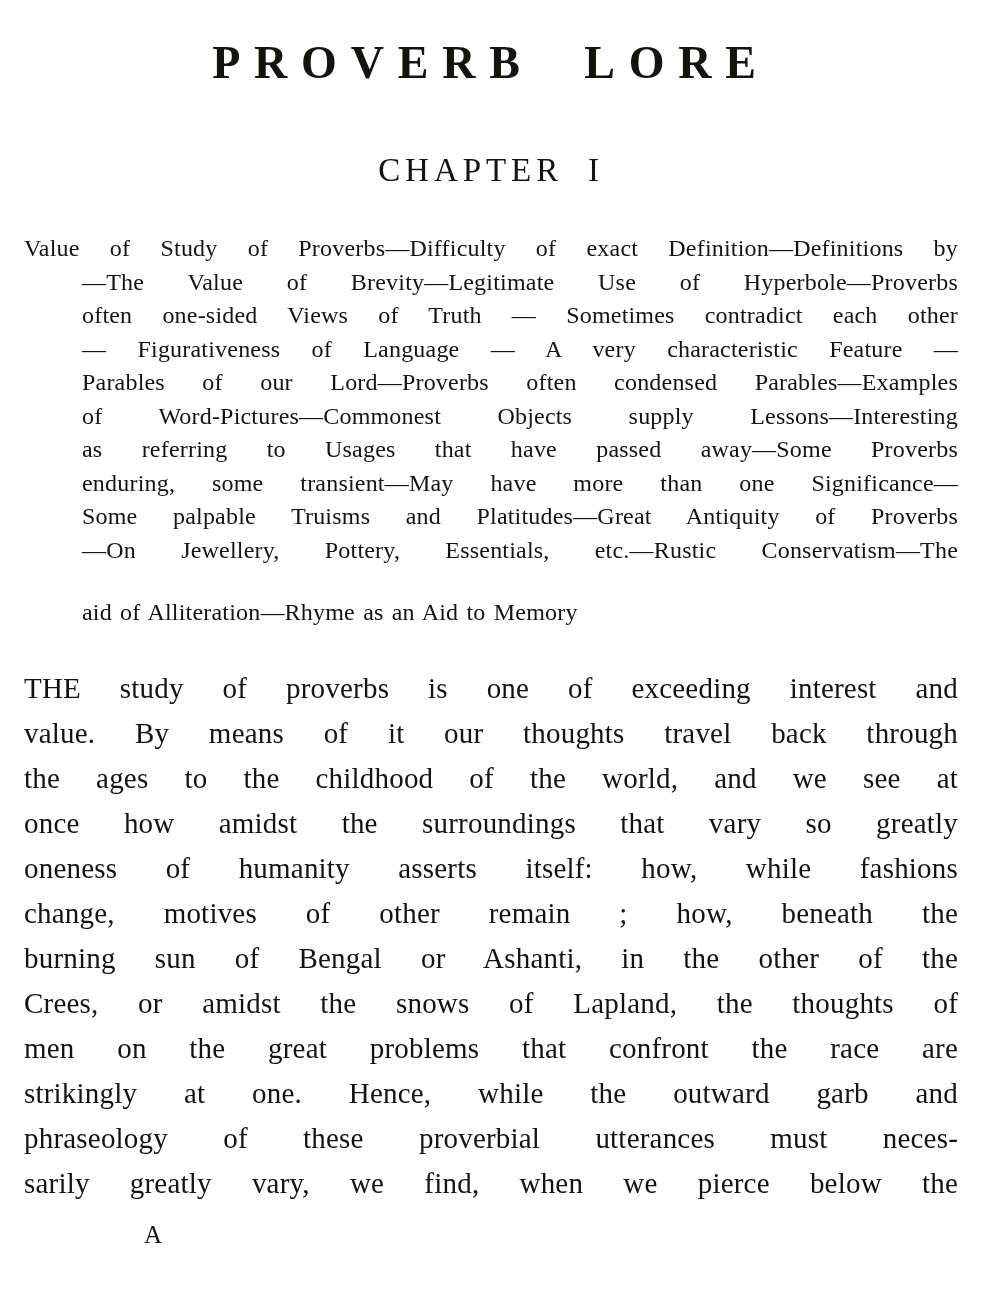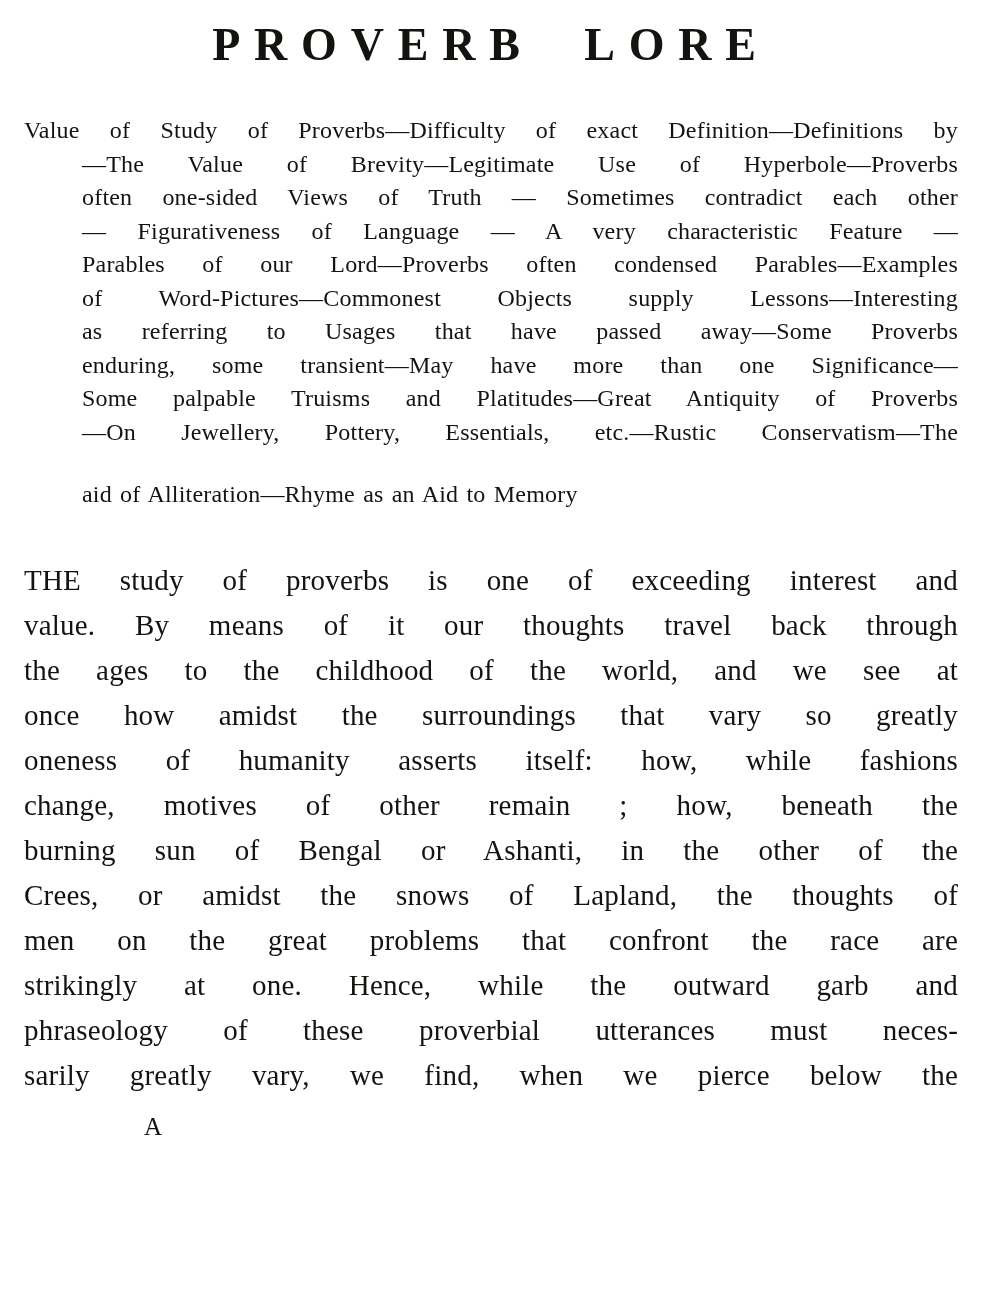--- a/index.html
+++ b/index.html
@@ -7,21 +7,21 @@
   body {
     width: 1000px;
     height: 1308px;
     font-family: "Liberation Serif", "DejaVu Serif", serif;
     color: #151310;
     overflow: hidden;
   }
   .page {
     width: 1000px;
     height: 1308px;
-    padding: 14px 42px 0 24px;
+    padding: 32px 42px 0 24px;
     position: relative;
     background: #ffffff;
   }
   .title {
     text-align: center;
     font-size: 46px;
     font-weight: bold;
     letter-spacing: 0.30em;
     word-spacing: 0.55em;
     margin-top: 4px;
@@ -43,21 +43,21 @@
   }
   .summary .line {
     text-align: justify;
     text-align-last: justify;
     letter-spacing: 0.2px;
     word-spacing: 2px;
   }
   .summary .line:not(:first-child) { padding-left: 58px; }
   .summary .line:last-child { text-align-last: left; margin-top: 29px; }
   .body-text {
-    margin-top: 46px;
+    margin-top: 36px;
     font-size: 29px;
     line-height: 45px;
   }
   .body-text .line {
     text-align: justify;
     text-align-last: justify;
     letter-spacing: 0.2px;
     word-spacing: 2.5px;
   }
   .signature {
@@ -67,20 +67,21 @@
     line-height: 30px;
   }
 </style>
 </head>
 <body>
 
 <div class="page">
 
   <h1 class="title">PROVERB LORE</h1>
 
+  <h2 class="chapter">CHAPTER I</h2>
 
   <div class="summary">
       <div class="line">Value of Study of Proverbs—Difficulty of exact Definition—Definitions by</div>
       <div class="line">—The Value of Brevity—Legitimate Use of Hyperbole—Proverbs</div>
       <div class="line">often one-sided Views of Truth — Sometimes contradict each other</div>
       <div class="line">— Figurativeness of Language — A very characteristic Feature —</div>
       <div class="line">Parables of our Lord—Proverbs often condensed Parables—Examples</div>
       <div class="line">of Word-Pictures—Commonest Objects supply Lessons—Interesting</div>
       <div class="line">as referring to Usages that have passed away—Some Proverbs</div>
       <div class="line">enduring, some transient—May have more than one Significance—</div>

